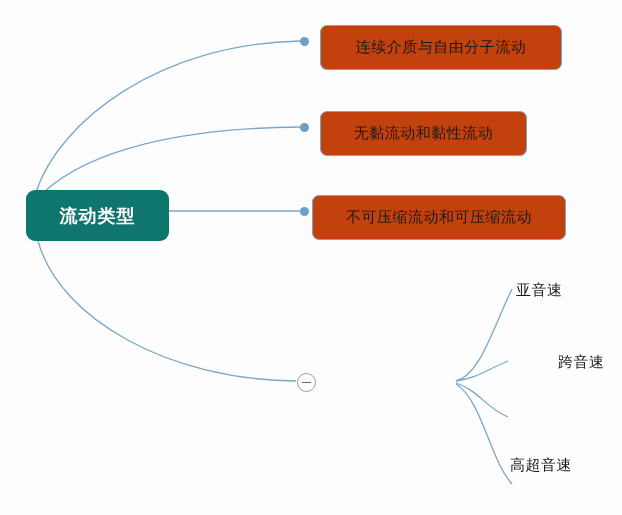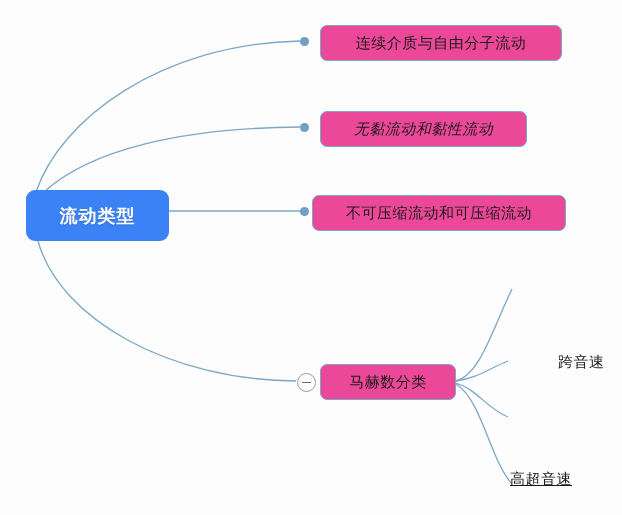--- a/index.html
+++ b/index.html
@@ -30,41 +30,41 @@
     align-items: center;
     justify-content: center;
     white-space: nowrap;
   }
   
   .root-node {
     left: 26px;
     top: 190px;
     width: 143px;
     height: 51px;
-    background: #3b82f6;
+    background: #0f766e;
     border-radius: 9px;
     color: #ffffff;
     font-size: 18px;
     font-weight: bold;
     letter-spacing: 1px;
     text-shadow: 0 1px 1px rgba(60,90,115,0.35);
   }
   
   .child-node {
-    background: #ec4899;
+    background: #c2410c;
     border: 1px solid #7ba7c7;
     border-radius: 7px;
     color: #1a1a1a;
     font-size: 15px;
     letter-spacing: 0.5px;
-    height: 36px;
+    height: 45px;
     padding: 0 14px;
   }
   .child-1 { left: 320px; top: 25px;  width: 242px; }
-  .child-2 { left: 320px; top: 111px; width: 207px; font-style: italic; }
+  .child-2 { left: 320px; top: 111px; width: 207px; }
   .child-3 { left: 312px; top: 195px; width: 254px; }
   .child-4 { left: 320px; top: 364px; width: 136px; }
 
   
   .dot {
     position: absolute;
     width: 9px;
     height: 9px;
     border-radius: 50%;
     background: #6f9fc2;
@@ -98,21 +98,21 @@
   .leaf-node {
     color: #1a1a1a;
     font-size: 15px;
     letter-spacing: 0.5px;
     height: 22px;
     justify-content: flex-start;
   }
   .leaf-1 { left: 516px; top: 279px; width: 80px; }
   .leaf-2 { left: 510px; top: 351px; width: 80px; margin-left: 48px; }
   .leaf-3 { left: 510px; top: 407px; width: 80px; }
-  .leaf-4 { left: 510px; top: 468px; width: 85px; text-decoration: underline; }
+  .leaf-4 { left: 510px; top: 454px; width: 85px; }
 </style>
 </head>
 <body>
 
 <div id="canvas">
 
   <svg id="edges" viewBox="0 0 622 515" xmlns="http://www.w3.org/2000/svg">
 
     <path d="M 36 192 C 60 120, 160 44, 300 41" fill="none" stroke="#7ba7c7" stroke-width="1.3"></path>
 
@@ -130,22 +130,22 @@
 
   <div class="node root-node">流动类型</div>
 
   <div class="dot dot-1"></div>
   <div class="dot dot-2"></div>
   <div class="dot dot-3"></div>
 
   <div class="node child-node child-1">连续介质与自由分子流动</div>
   <div class="node child-node child-2">无黏流动和黏性流动</div>
   <div class="node child-node child-3">不可压缩流动和可压缩流动</div>
-  <div class="node child-node child-4">马赫数分类</div>
 
   <div class="collapse-toggle">
     <span class="bar"></span>
   </div>
 
+  <div class="node leaf-node leaf-1">亚音速</div>
   <div class="node leaf-node leaf-2">跨音速</div>
   <div class="node leaf-node leaf-4">高超音速</div>
 
 </div>
 
 </body></html>

